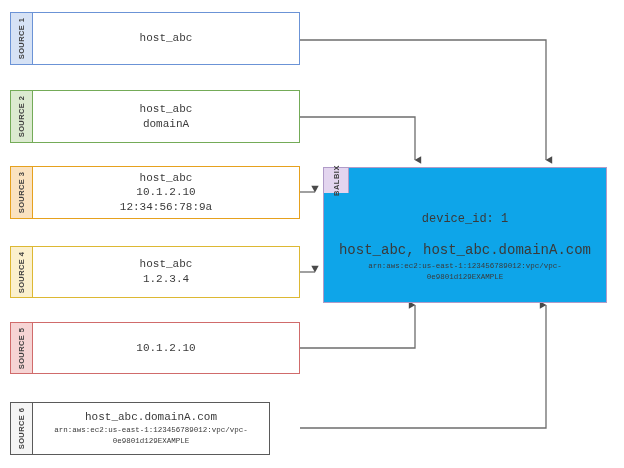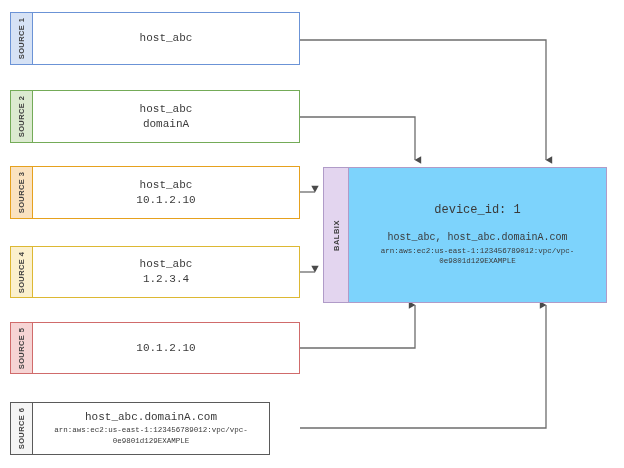--- a/index.html
+++ b/index.html
@@ -55,23 +55,23 @@
     font-size:11px;
     white-space:nowrap;
   }
   .ln.small{font-size:7.5px;line-height:1.45;}
 
   
   #balbix-box{
     position:absolute;
     box-sizing:border-box;
     display:flex;
-    flex-direction:row;
+    flex-direction:column;
     align-items:stretch;
-    background:#7dd3fc;
+    background:#0ea5e9;
     border:1.5px solid #b09bc8;
   }
   #balbix-tab{
     box-sizing:border-box;
     width:25px;
     flex:0 0 25px;
     background:#e3d5ef;
     border-right:1.5px solid #b09bc8;
     display:flex;align-items:center;justify-content:center;
   }
@@ -85,21 +85,21 @@
   }
   #balbix-body{
     flex:1 1 auto;
     display:flex;flex-direction:column;
     align-items:center;justify-content:center;
     text-align:center;
     font-family:"Liberation Mono", monospace;
     color:#3a3a3a;
   }
   #balbix-body .title{font-size:12px;line-height:1.3;margin-bottom:13px;}
-  #balbix-body .big{font-size:10px;line-height:1.42;white-space:nowrap;}
+  #balbix-body .big{font-size:14px;line-height:1.42;white-space:nowrap;}
   #balbix-body .tiny{font-size:7.5px;line-height:1.45;white-space:nowrap;}
 
   
   #connectors{position:absolute;left:0;top:0;width:624px;height:468px;pointer-events:none;}
 </style>
 </head>
 <body>
 
 <div id="stage">
 
@@ -148,20 +148,21 @@
     </div>
   </div>
 
   <div class="src-box" style="left:10px;top:166px;width:290px;height:53px;border-color:#e6a11e;">
     <div class="src-tab" style="background:#fae2c0;border-right-color:#e6a11e;">
       <span>SOURCE 3</span>
     </div>
     <div class="src-body">
       <span class="ln">host_abc</span>
       <span class="ln">10.1.2.10</span>
+      <span class="ln">12:34:56:78:9a</span>
     </div>
   </div>
 
   <div class="src-box" style="left:10px;top:246px;width:290px;height:52px;border-color:#ddb833;">
     <div class="src-tab" style="background:#fbf0cd;border-right-color:#ddb833;">
       <span>SOURCE 4</span>
     </div>
     <div class="src-body">
       <span class="ln">host_abc</span>
       <span class="ln">1.2.3.4</span>

